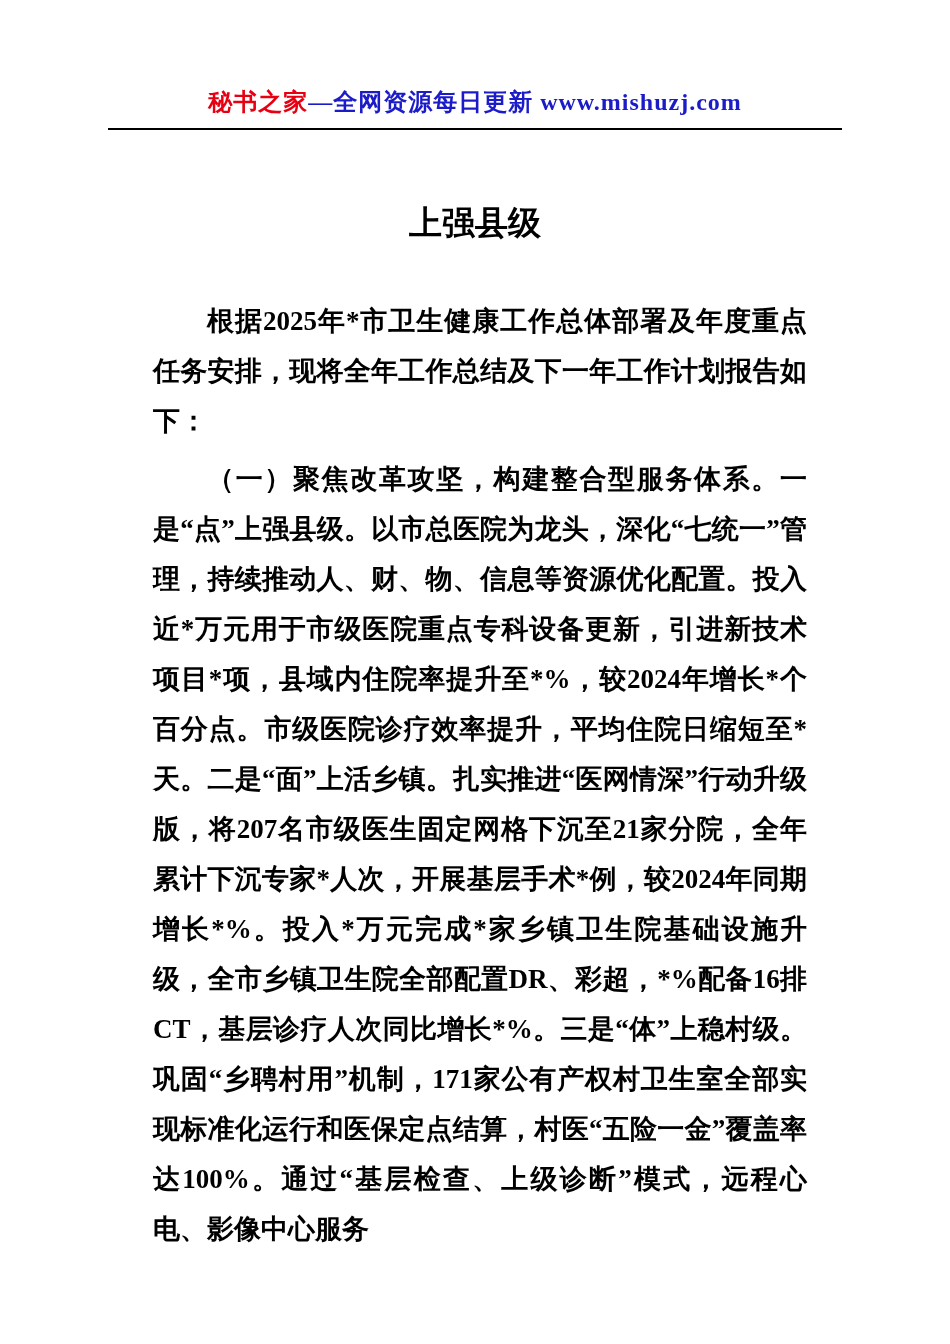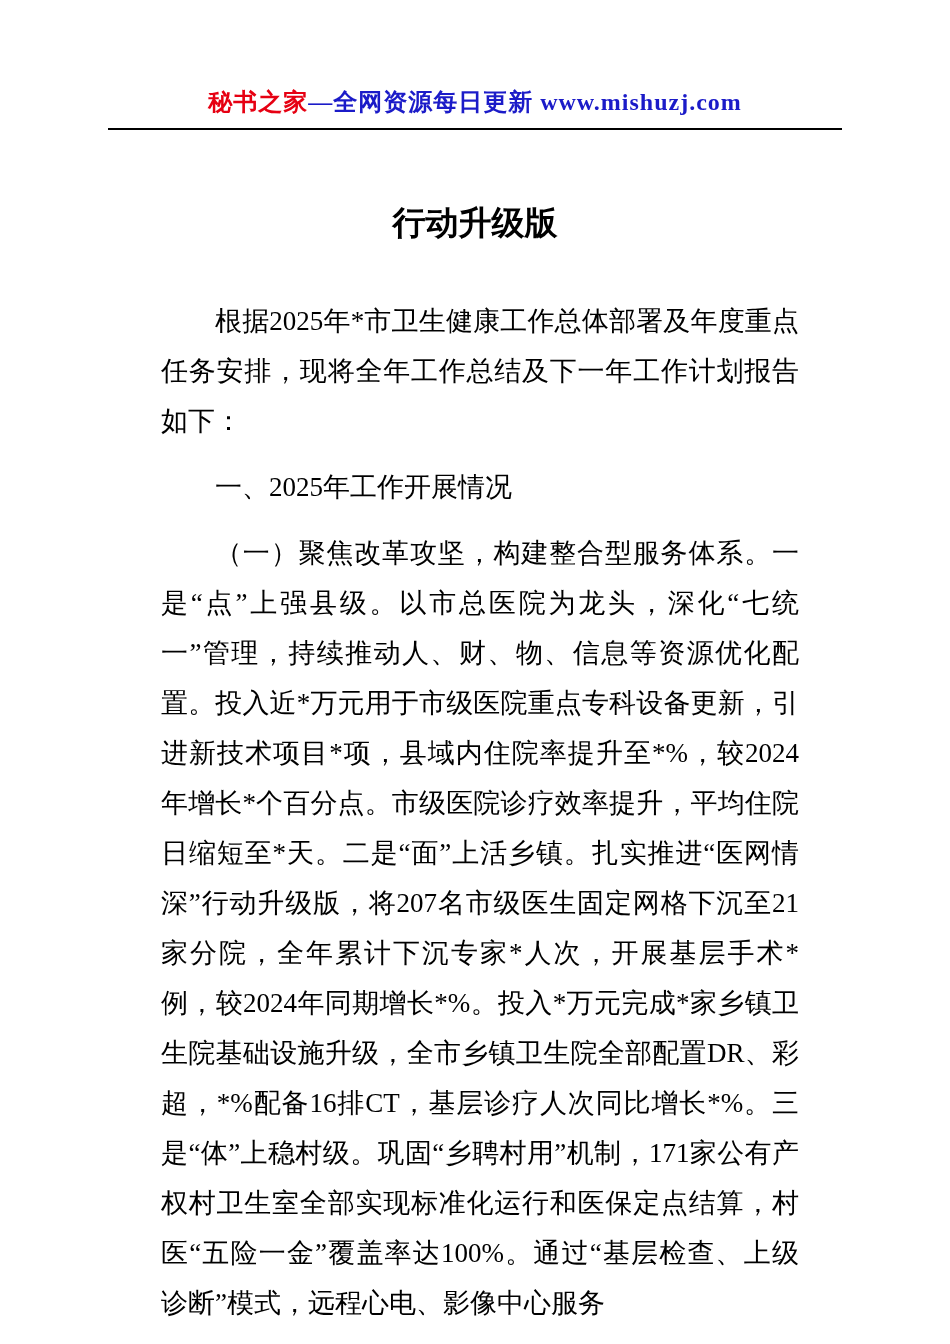--- a/index.html
+++ b/index.html
@@ -38,36 +38,36 @@
   }
   .doc-body {
     margin: 46px 135px 0 145px;
     font-size: 27px;
     line-height: 50px;
     text-align: justify;
     color: #000000;
   }
   .doc-body p {
     text-indent: 2em;
-    margin: 16px;
+    margin: 8px;
+    font-weight: bold;
   }
 </style>
 </head>
 <body>
 
 <div class="page">
 
   <div class="doc-header">
     <span class="brand">秘书之家</span><span class="tagline">—全网资源每日更新 </span><a class="url">www.mishuzj.com</a>
   </div>
 
   <h1 class="doc-title">
     <br>
-    <span>行动升级版</span>
+    <span>上强县级</span>
   </h1>
 
   <div class="doc-body">
     <p>根据2025年*市卫生健康工作总体部署及年度重点任务安排，现将全年工作总结及下一年工作计划报告如下：</p>
-    <p>一、2025年工作开展情况</p>
     <p>（一）聚焦改革攻坚，构建整合型服务体系。一是“点”上强县级。以市总医院为龙头，深化“七统一”管理，持续推动人、财、物、信息等资源优化配置。投入近*万元用于市级医院重点专科设备更新，引进新技术项目*项，县域内住院率提升至*%，较2024年增长*个百分点。市级医院诊疗效率提升，平均住院日缩短至*天。二是“面”上活乡镇。扎实推进“医网情深”行动升级版，将207名市级医生固定网格下沉至21家分院，全年累计下沉专家*人次，开展基层手术*例，较2024年同期增长*%。投入*万元完成*家乡镇卫生院基础设施升级，全市乡镇卫生院全部配置DR、彩超，*%配备16排CT，基层诊疗人次同比增长*%。三是“体”上稳村级。巩固“乡聘村用”机制，171家公有产权村卫生室全部实现标准化运行和医保定点结算，村医“五险一金”覆盖率达100%。通过“基层检查、上级诊断”模式，远程心电、影像中心服务</p>
   </div>
 
 </div>
 
 </body></html>

